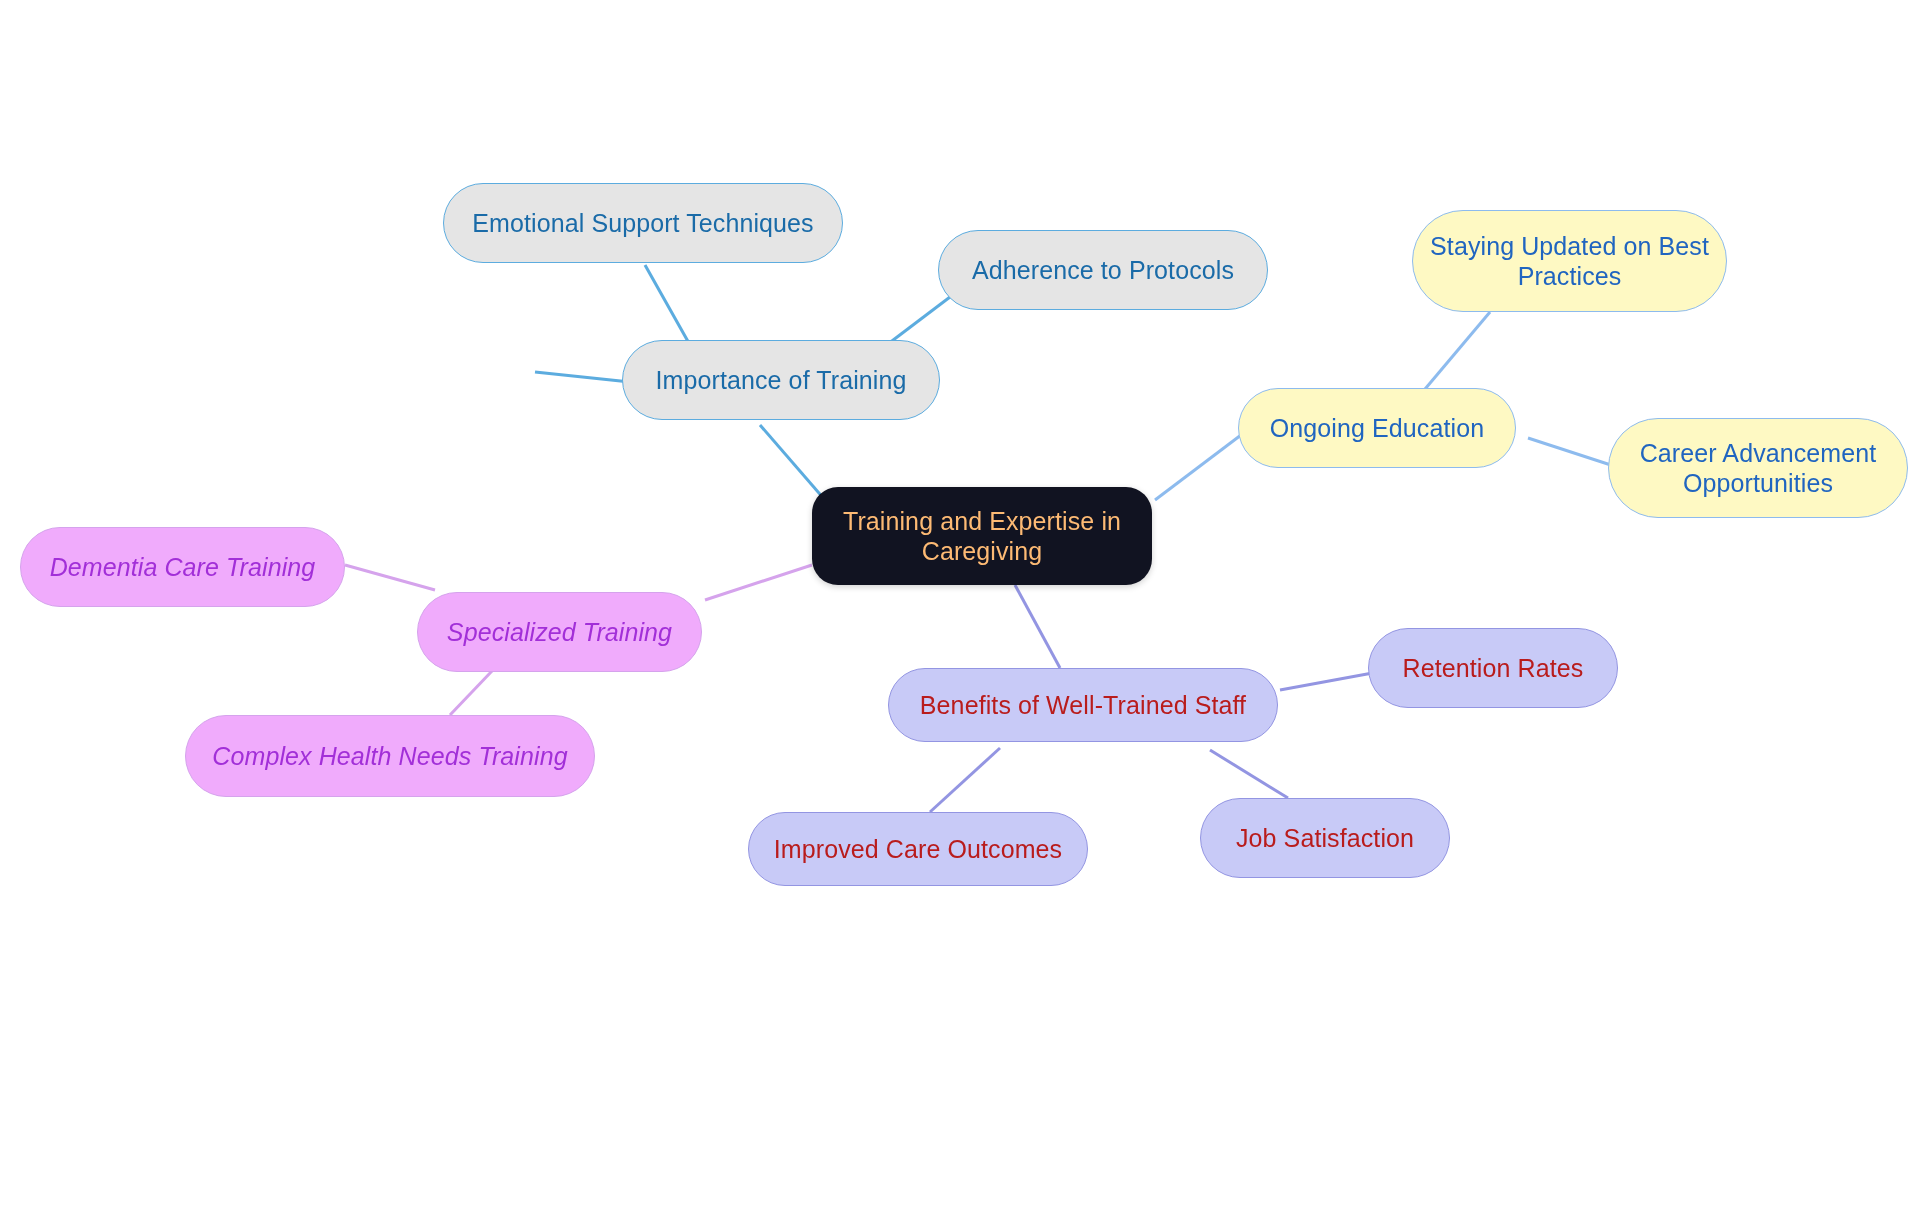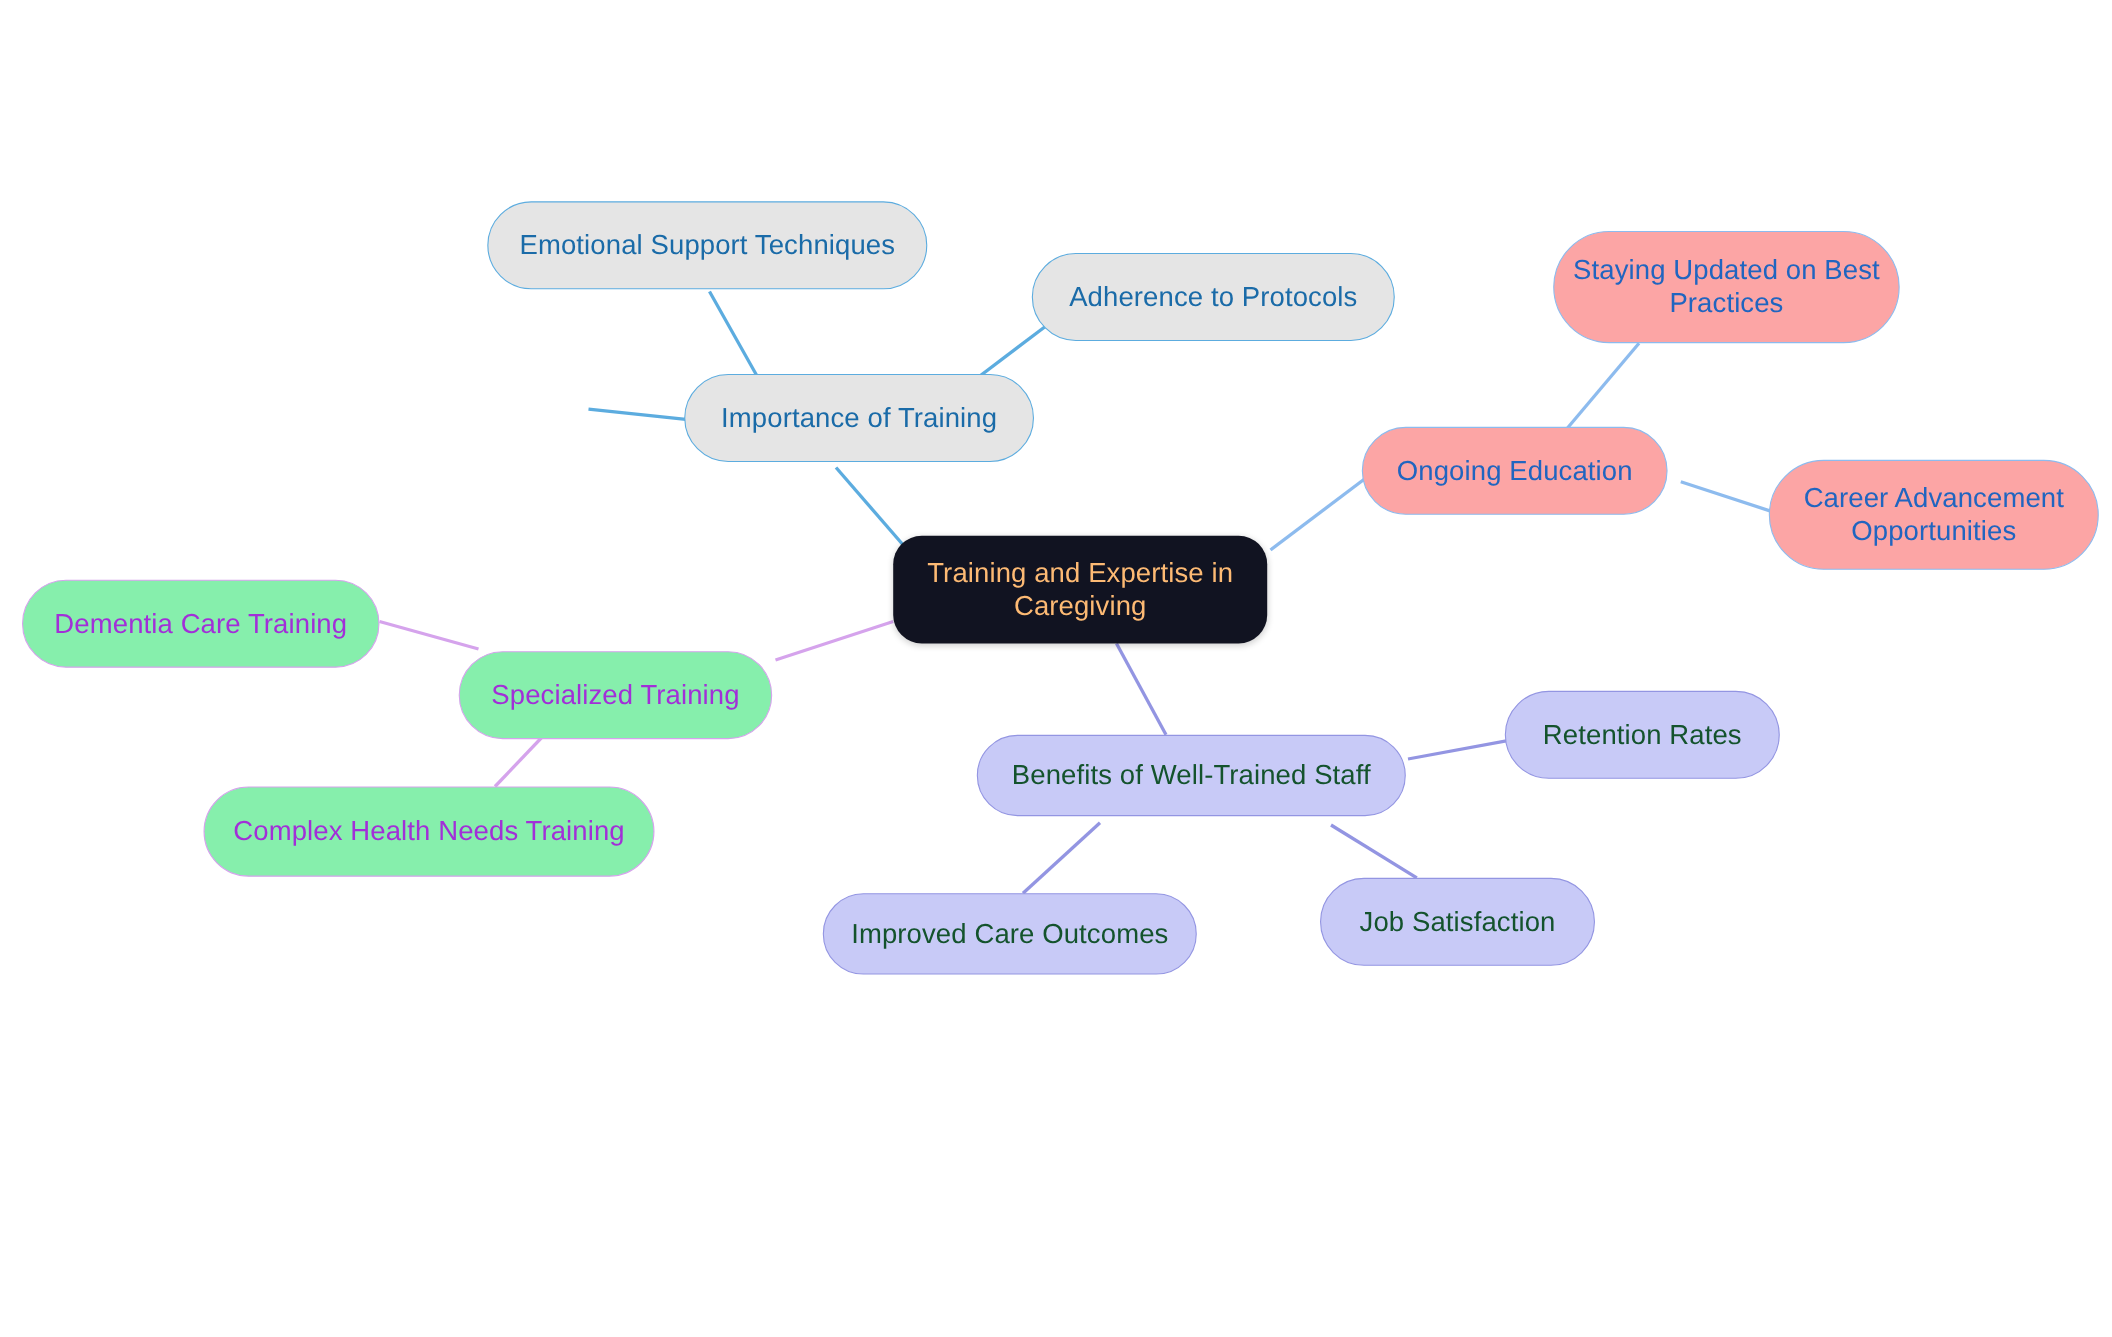--- a/index.html
+++ b/index.html
@@ -51,25 +51,25 @@
     border: none;
     background: #111321;
     color: #fdba74;
     font-size: 25px;
     box-shadow: 0 2px 6px rgba(0,0,0,0.18);
   }
 
   
   .pal-blue   { background:#e5e5e5; border-color:#5cacdf; color:#1a6ba8; }
   
-  .pal-paleblue { background:#fca5a5; border-color:#8dbbee; color:#2065c0; }
+  .pal-paleblue { background:#fef9c3; border-color:#8dbbee; color:#2065c0; }
   
-  .pal-periwinkle { background:#c8caf7; border-color:#9395e2; color:#14532d; }
+  .pal-periwinkle { background:#c8caf7; border-color:#9395e2; color:#b91c1c; }
   
-  .pal-orchid { background:#86efac; border-color:#d5a3ec; color:#a22fd8; }
+  .pal-orchid { background:#f0abfc; border-color:#d5a3ec; color:#a22fd8;font-style:italic; }
 
   .fs-25 { font-size: 25px; }
 
   
   #logo {
     position: absolute;
     left: 1438px;
     top: 1090px;
     width: 420px;
     height: 110px;

